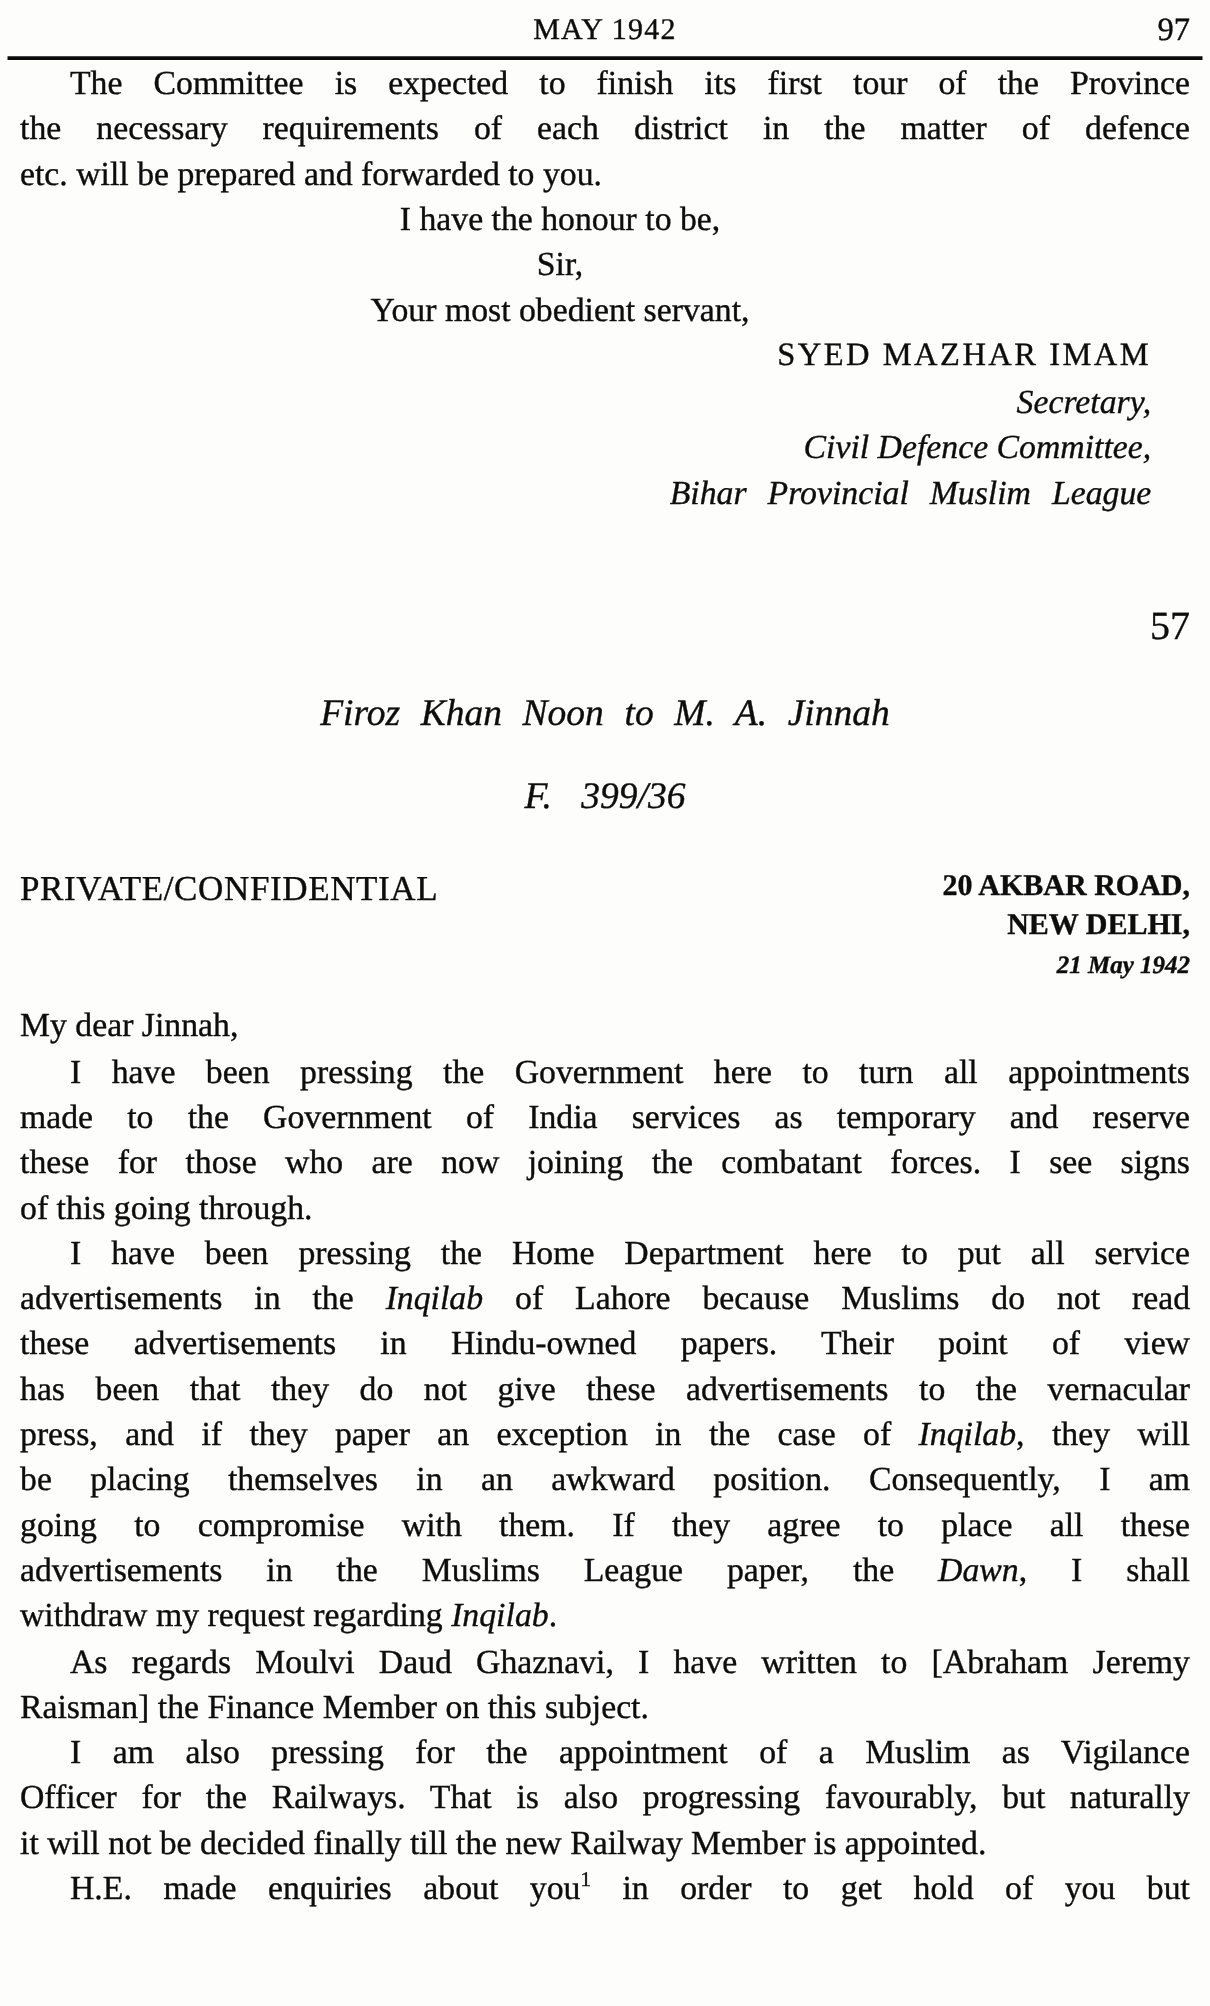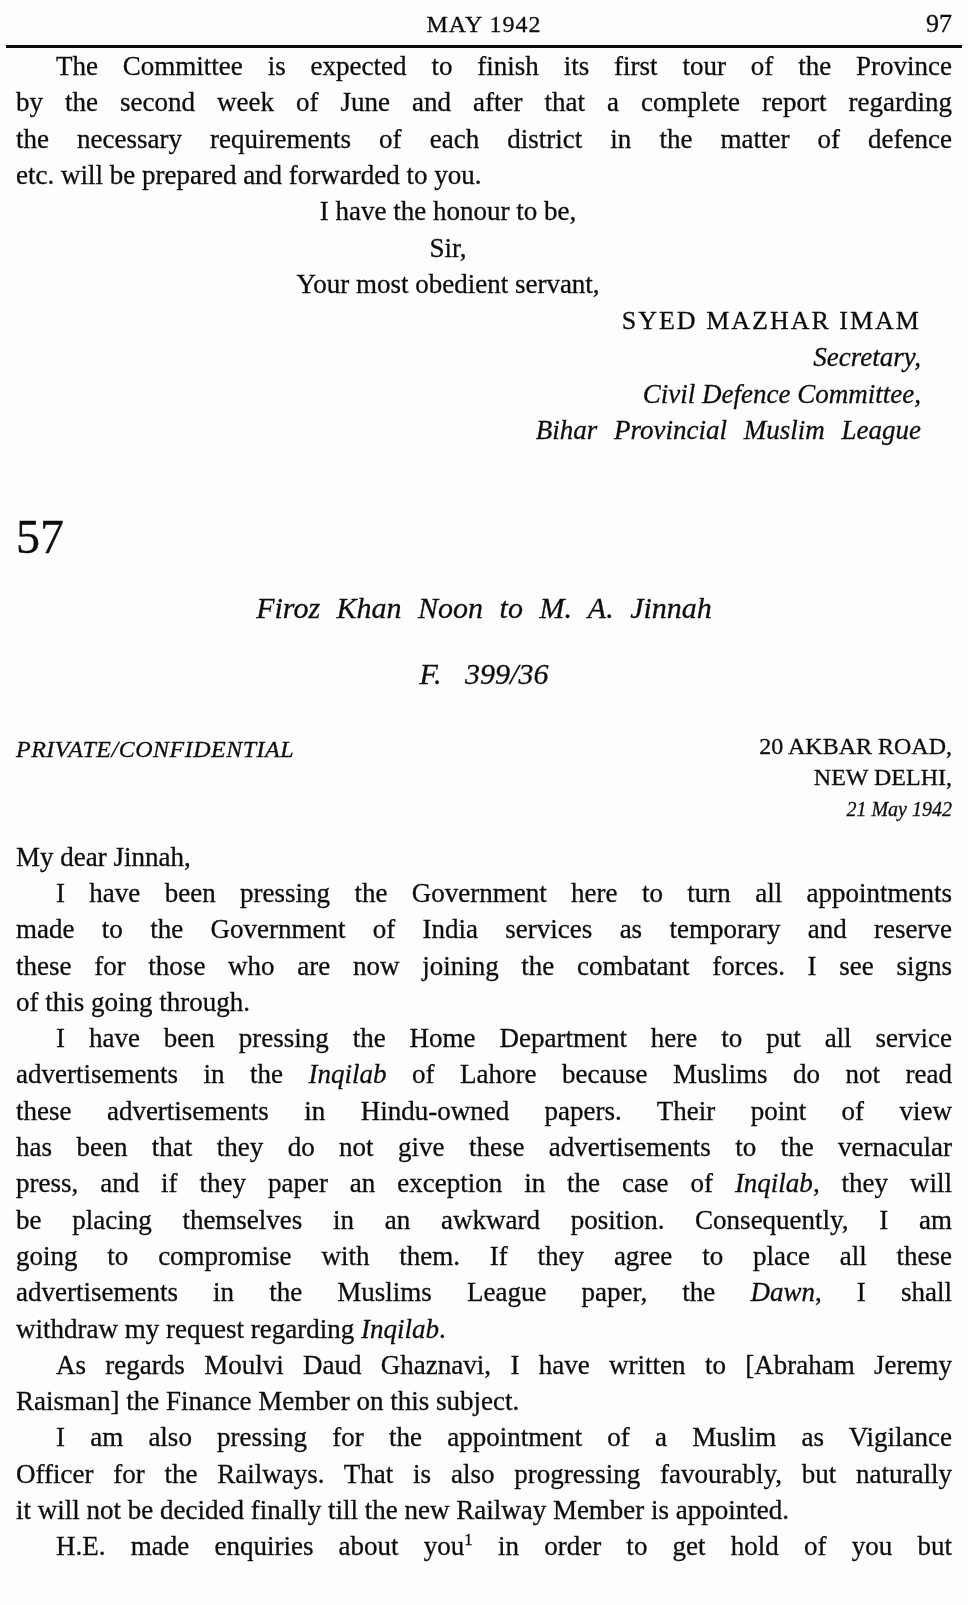--- a/index.html
+++ b/index.html
@@ -34,56 +34,55 @@
   .sup { vertical-align: super; font-size: 62%; line-height: 0; }
 
   .closing { font-size: 27px; line-height: 36.5px; }
   .closing .cl { text-align: right; }
   .closing .inset-a { padding-right: 72px; text-align: center; }
   .closing .inset-b { padding-right: 31px; }
   .closing .caps-line { font-size: 26px; letter-spacing: 2px; }
   .closing .spaced { word-spacing: 10px; }
 
   .letter-number {
-    margin-top: 62px; text-align: left;
-    font-size: 48px; line-height: 52px;
+    margin-top: 62px; text-align: right;
+    font-size: 32px; line-height: 52px;
   }
   .letter-title {
     margin-top: 28px; text-align: center;
     font-style: italic; font-size: 30px; line-height: 34px; word-spacing: 9px;
   }
   .letter-ref {
     margin-top: 32px; text-align: center;
     font-style: italic; font-size: 30px; line-height: 34px; word-spacing: 16px;
   }
 
   .meta-row { margin-top: 40px; display: flex; justify-content: space-between; align-items: flex-start; }
-  .classification { font-size: 24px; letter-spacing: 0.5px; line-height: 30px; padding-top: 3px; font-style: italic; }
-  .address-block { text-align: right; }
+  .classification { font-size: 28px; letter-spacing: 0.5px; line-height: 30px; padding-top: 3px; }
+  .address-block { text-align: right; font-weight: bold; }
   .address-line { font-size: 24px; line-height: 31px; }
   .date-line { font-style: italic; font-size: 20px; line-height: 32px; }
 
   .letter-body { margin-top: 14px; }
   .salutation { text-align: left; }
 </style>
 </head>
 <body>
 
 <div class="page">
 
   <div class="running-head">
     <div class="sect">MAY 1942</div>
     <div class="pgnum">97</div>
   </div>
 
   <div class="rule"></div>
 
   <div class="bodytext prev-para">
       <div class="line indent"><span>The Committee is expected to finish its first tour of the Province</span></div>
-      <div class="line"><span>by the second week of June and after that a complete report regarding</span></div>
       <div class="line"><span>the necessary requirements of each district in the matter of defence</span></div>
       <div class="line last"><span>etc. will be prepared and forwarded to you.</span></div>
     </div>
 
   <div class="closing">
     <div class="cl inset-a">I have the honour to be,</div>
     <div class="cl inset-a">Sir,</div>
     <div class="cl inset-a">Your most obedient servant,</div>
     <div class="cl inset-b caps-line">SYED MAZHAR IMAM</div>
     <div class="cl inset-b it">Secretary,</div>

